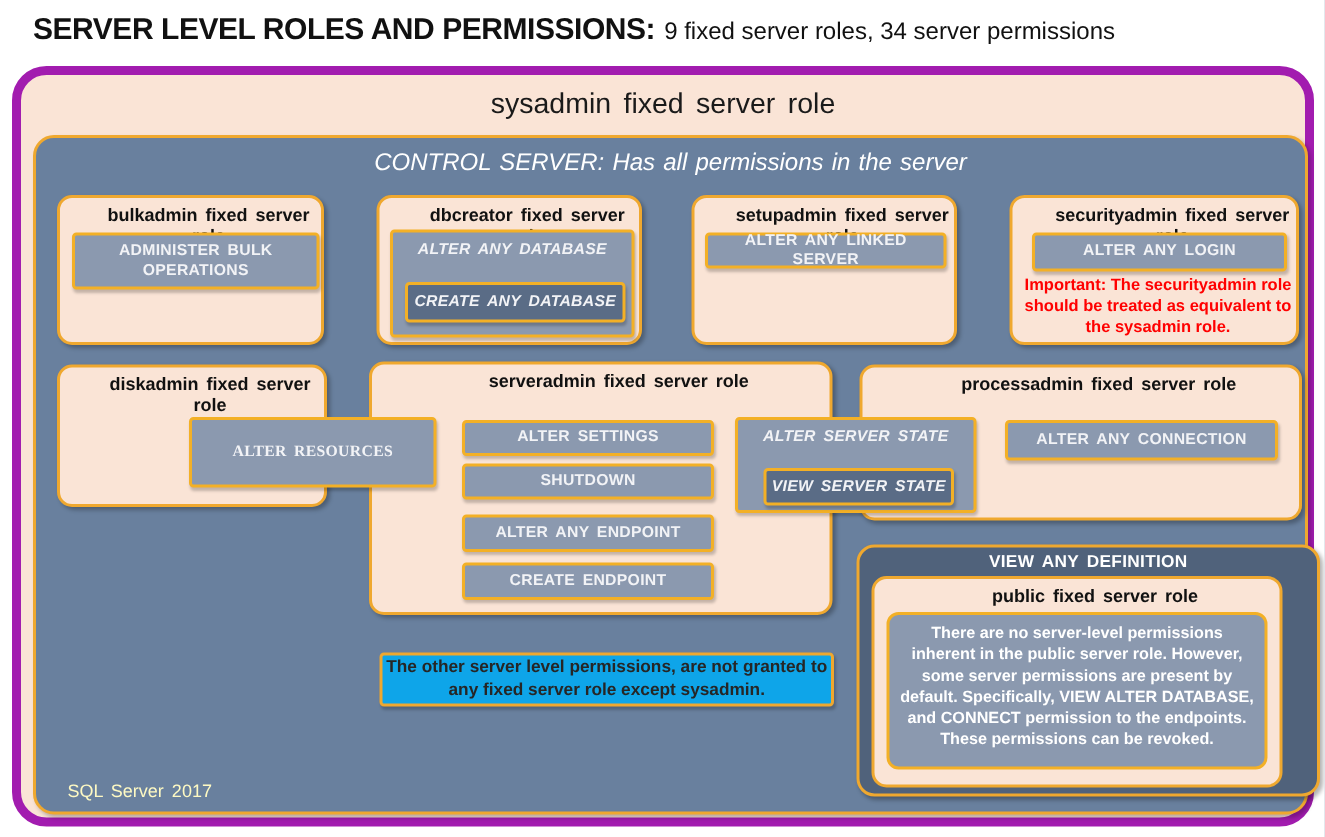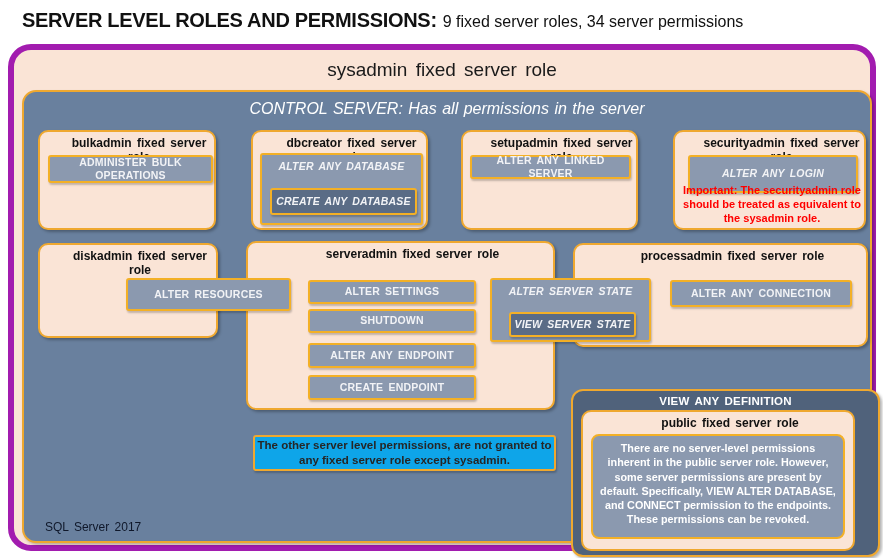--- a/index.html
+++ b/index.html
@@ -76,100 +76,99 @@
     display: flex; align-items: center; justify-content: center;
     font-size: 11.5px; font-weight: bold; color: #262626; text-align: center;
     line-height: 1.3; box-shadow: 1px 2px 2px rgba(0,0,0,0.22);
   }
 
   
   .public-outer {
     position: absolute; left: 547px; top: 271px; width: 309px; height: 168px;
     background: #50627B; border: 2px solid #EFA82F; border-radius: 12px;
     box-shadow: 2px 2px 3px rgba(0,0,0,0.3);
-    margin-top: 26px;
   }
   .public-outer-label {
     position: absolute; left: 0; top: 4px; width: 100%;
     text-align: center; font-size: 11.5px; font-weight: bold; color: #ffffff;
     letter-spacing: 0.2px; word-spacing: 2px;
   }
   .public-peach {
     position: absolute; left: 8px; top: 19px; width: 274px; height: 141px;
     background: #FAE4D6; border: 2px solid #EFA82F; border-radius: 10px;
   }
   .public-gray {
     position: absolute; left: 8px; top: 22px; width: 254px; height: 105px;
     background: #8B99AF; border: 2px solid #F3B026; border-radius: 8px;
     color: #ffffff; font-size: 10.8px; font-weight: bold; line-height: 1.32;
     text-align: center; padding: 5px 6px;
   }
 
   .footer-label {
     position: absolute; left: 21px; top: 428px;
-    color: #0f172a; font-size: 12px; word-spacing: 2px;
+    color: #fef9c3; font-size: 12px; word-spacing: 2px;
   }
 </style>
 </head>
 <body>
 
 <div class="page">
 
   <div class="title-bar">
     <span class="title-main">SERVER LEVEL ROLES AND PERMISSIONS:</span><span class="title-sub">9 fixed server roles, 34 server permissions</span>
   </div>
 
   <div class="outer-box">
     <div class="sysadmin-label">sysadmin fixed server role</div>
 
     <div class="control-box">
       <div class="control-label">CONTROL SERVER: Has all permissions in the server</div>
 
       <div class="role-box" style="left:14px; top:38px; width:178px; height:100px;">
         <div class="role-title">bulkadmin fixed server role</div>
-        <div class="perm" style="left:8px; top:23px; width:165px; height:28px;">ADMINISTER BULK OPERATIONS</div>
+        <div class="perm" style="left:8px; top:23px; width:165px; height:38px;">ADMINISTER BULK OPERATIONS</div>
       </div>
 
       <div class="role-box" style="left:227px; top:38px; width:177px; height:100px;">
         <div class="role-title">dbcreator fixed server role</div>
         <div class="perm perm-group" style="left:7px; top:21px; width:163px; height:72px;">
           <span class="group-label">ALTER ANY DATABASE</span>
           <div class="perm perm-dark" style="left:8px; top:33px; width:147px; height:27px;">CREATE ANY DATABASE</div>
         </div>
       </div>
 
       <div class="role-box" style="left:437px; top:38px; width:177px; height:100px;">
         <div class="role-title">setupadmin fixed server role</div>
         <div class="perm" style="left:7px; top:23px; width:161px; height:24px;">ALTER ANY LINKED SERVER</div>
       </div>
 
       <div class="role-box" style="left:649px; top:38px; width:193px; height:100px;">
         <div class="role-title">securityadmin fixed server role</div>
-        <div class="perm" style="left:13px; top:23px; width:170px; height:38px;font-style:italic;">ALTER ANY LOGIN</div>
+        <div class="perm" style="left:13px; top:23px; width:170px; height:26px;">ALTER ANY LOGIN</div>
         <div class="red-note">Important: The securityadmin role should be treated as equivalent to the sysadmin role.</div>
       </div>
 
       <div class="role-box" style="left:14px; top:151px; width:180px; height:95px;">
         <div class="role-title">diskadmin fixed server role</div>
       </div>
 
       <div class="role-box" style="left:222px; top:149px; width:309px; height:169px;">
         <div class="role-title">serveradmin fixed server role</div>
         <div class="perm" style="left:60px; top:37px;  width:168px; height:24px;">ALTER SETTINGS</div>
         <div class="perm" style="left:60px; top:66px;  width:168px; height:24px;">SHUTDOWN</div>
         <div class="perm" style="left:60px; top:100px; width:168px; height:25px;">ALTER ANY ENDPOINT</div>
         <div class="perm" style="left:60px; top:132px; width:168px; height:25px;">CREATE ENDPOINT</div>
       </div>
 
       <div class="role-box" style="left:549px; top:151px; width:295px; height:104px;text-decoration:underline;">
         <div class="role-title">processadmin fixed server role</div>
         <div class="perm" style="left:95px; top:35px; width:182px; height:27px;">ALTER ANY CONNECTION</div>
       </div>
 
-      <div class="perm" style="left:102px; top:186px; width:165px; height:33px;">ALTER RESOURCES</div>
+      <div class="perm" style="left:102px; top:186px; width:165px; height:47px;font-family:Liberation Serif, serif;">ALTER RESOURCES</div>
 
       <div class="perm perm-group" style="left:466px; top:186px; width:161px; height:64px;">
         <span class="group-label">ALTER SERVER STATE</span>
         <div class="perm perm-dark" style="left:17px; top:32px; width:127px; height:25px;">VIEW SERVER STATE</div>
       </div>
 
       <div class="note-box">The other server level permissions, are not granted to any fixed server role except sysadmin.</div>
 
       <div class="public-outer">
         <div class="public-outer-label">VIEW ANY DEFINITION</div>

